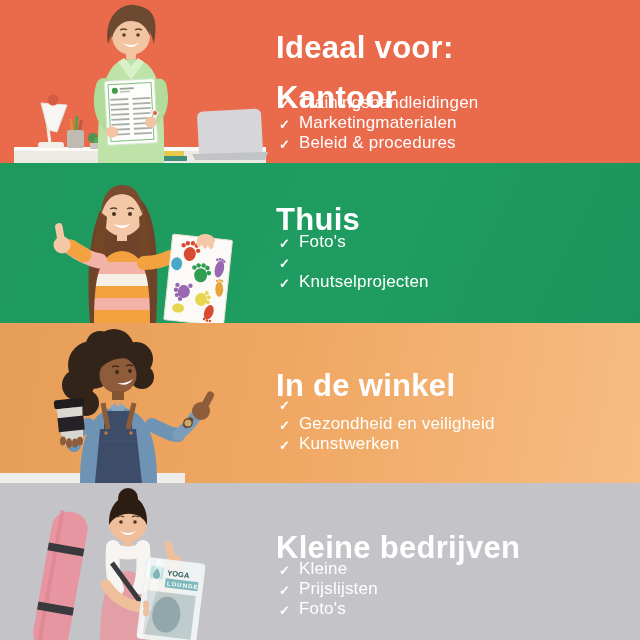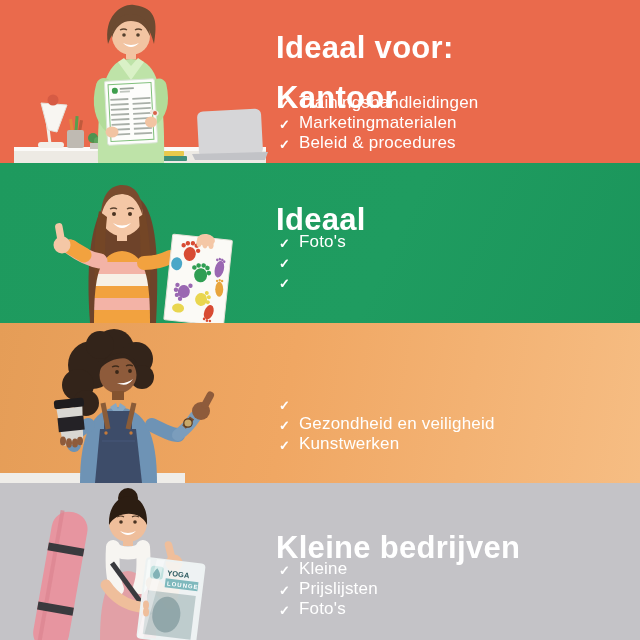--- a/index.html
+++ b/index.html
@@ -220,31 +220,32 @@
             <circle cx="214" cy="156.5" r="1.3"></circle>
         </g>
       </g>
       <g>
         <ellipse cx="206" cy="77" rx="9" ry="6" fill="#F4C7A6" transform="rotate(8 206 77)"></ellipse>
         <ellipse cx="199" cy="80" rx="2.6" ry="4" fill="#F4C7A6"></ellipse>
         <ellipse cx="205" cy="81" rx="2.6" ry="4.4" fill="#F4C7A6"></ellipse>
         <ellipse cx="211" cy="82" rx="2.6" ry="4" fill="#F4C7A6"></ellipse>
       </g>
     </svg>
-    <h2 class="h" style="top:15px;">Ideaal</h2>
+    <h2 class="h" style="top:15px;">Thuis</h2>
     <div class="list" style="top:69px;">
       <div class="row">
         <span class="check">✓</span>
         <span class="item">Foto's</span>
       </div>
       <div class="row">
         <span class="check">✓</span>
       </div>
       <div class="row">
         <span class="check">✓</span>
+        <span class="item">Knutselprojecten</span>
       </div>
     </div>
   </section>
 
   <section class="band band-winkel">
     <svg class="illus" width="270" height="160" viewBox="0 0 270 160">
       <rect x="0" y="150" width="185" height="10" fill="#EFEDE9"></rect>
       <ellipse cx="122" cy="158" rx="20" ry="6" fill="#2E2B33"></ellipse>
       <g>
 
@@ -295,20 +296,21 @@
         <g>
           <circle cx="201" cy="88" r="9" fill="#8E5B3B"></circle>
           <rect x="204" y="68" width="7.5" height="18" rx="3.7" fill="#8E5B3B" transform="rotate(28 208 77)"></rect>
         </g>
         <g>
           <path d="M184,104 C188,100 190,98 192,95" stroke="#7A4F2E" stroke-width="5" fill="none"></path>
           <circle cx="188" cy="100" r="4.2" fill="#C9A96A" stroke="#5A3A20" stroke-width="1.2"></circle>
         </g>
       </g>
     </svg>
+    <h2 class="h" style="top:21px;">In de winkel</h2>
     <div class="list" style="top:71px;">
       <div class="row">
         <span class="check">✓</span>
       </div>
       <div class="row">
         <span class="check">✓</span>
         <span class="item">Gezondheid en veiligheid</span>
       </div>
       <div class="row">
         <span class="check">✓</span>

